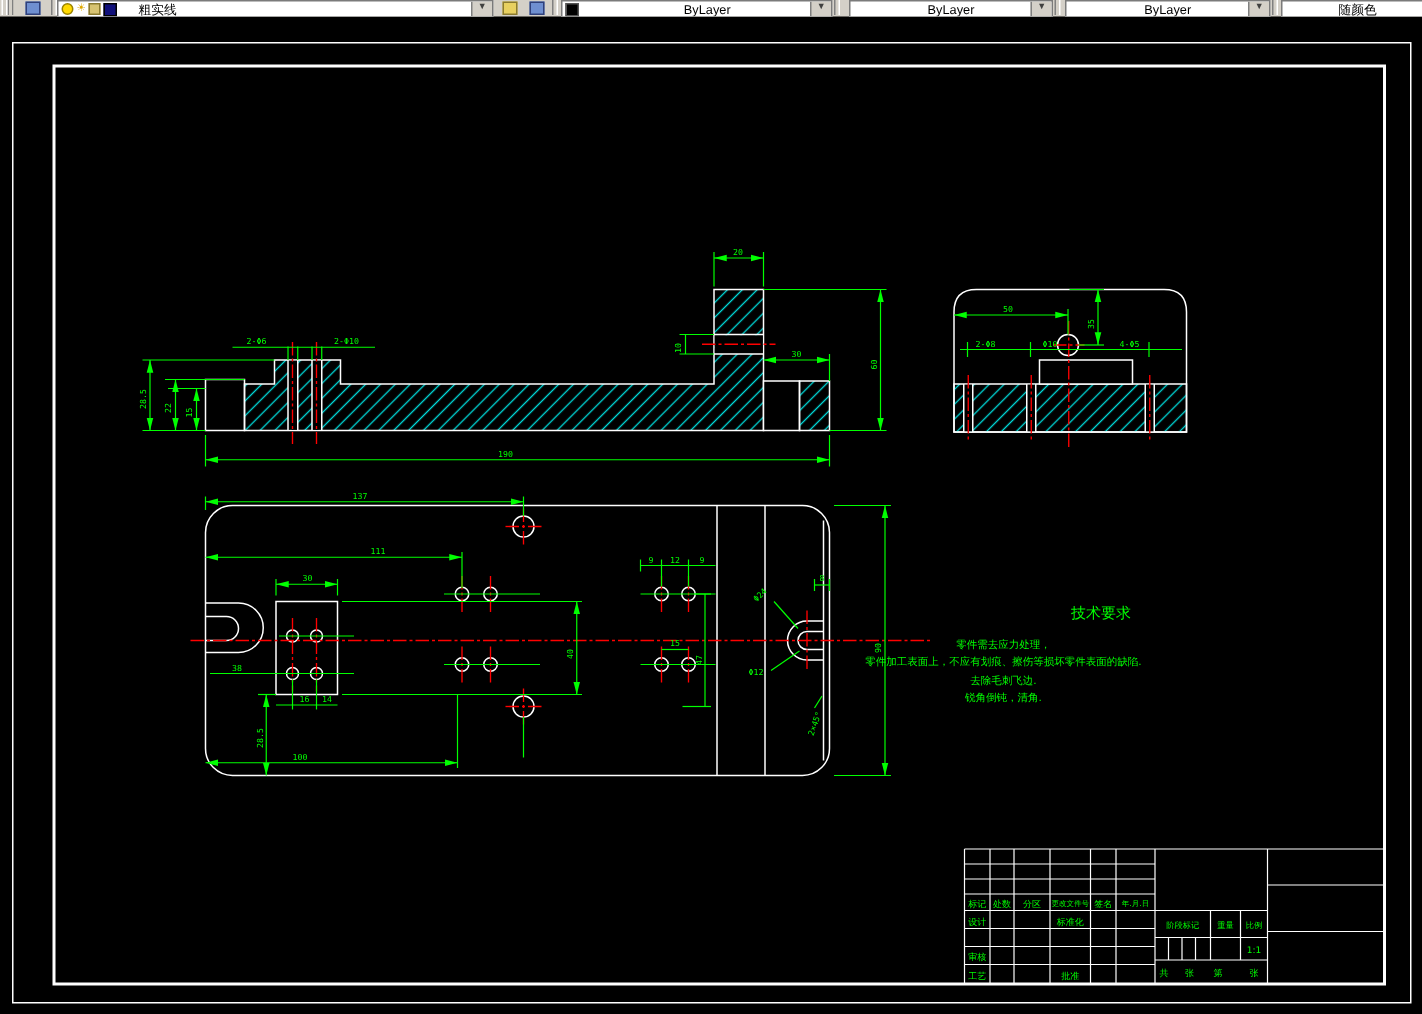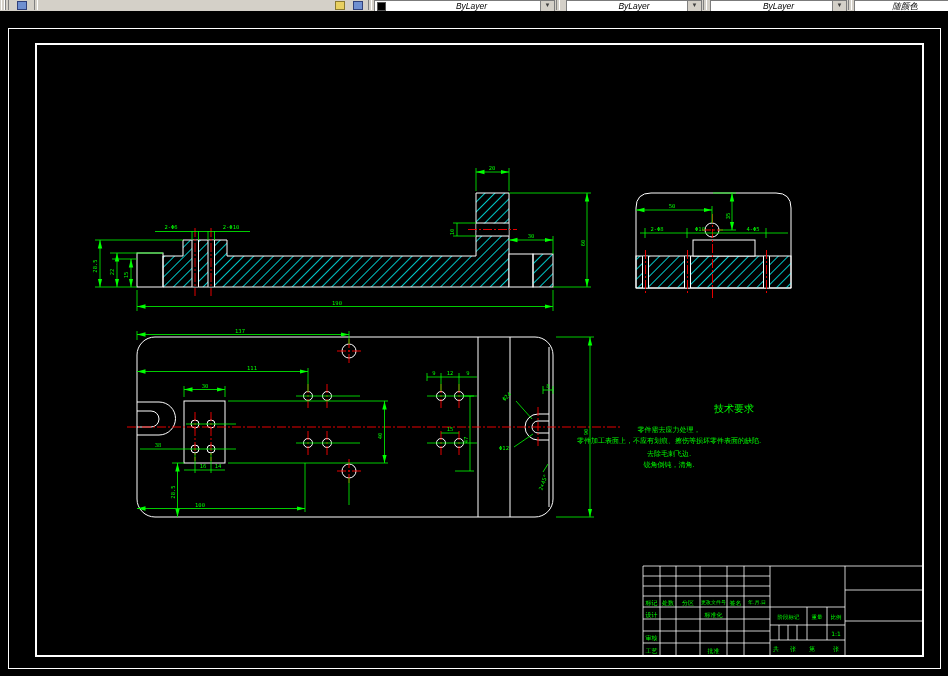--- a/index.html
+++ b/index.html
@@ -5,21 +5,21 @@
   html,body{margin:0;padding:0;background:#000;}
   #app{position:relative;width:948px;height:676px;overflow:hidden;background:#000;
        font-family:"Liberation Sans",sans-serif;}
   
   .toolbar{position:absolute;top:0;left:0;width:948px;height:11px;background:#d4d0c8;overflow:hidden;}
   .grip{position:absolute;top:0;width:3px;height:10px;border-left:1px solid #fff;border-right:1px solid #808080;}
   .sep{position:absolute;top:0;width:2px;height:10px;border-left:1px solid #808080;border-right:1px solid #fff;}
   .tbtn{position:absolute;top:0;height:10px;background:#d4d0c8;display:flex;align-items:center;justify-content:center;}
   .combo{position:absolute;top:0;height:10px;background:#fff;border:1px solid #7b7b7b;display:flex;align-items:center;overflow:hidden;}
   .cbtext{font-size:8.5px;color:#000;white-space:nowrap;line-height:10px;}
-  .cbtext.center{flex:1;text-align:center;font-style:italic;}
+  .cbtext.center{flex:1;text-align:center;}
   .cbarrow{position:absolute;right:0;top:0;width:13px;height:10px;background:#d4d0c8;
            border-left:1px solid #808080;font-size:6px;color:#404040;text-align:center;line-height:9px;}
   .ic{display:inline-block;margin-left:2px;}
   .ic-layers{width:8px;height:7px;background:#6f8fd0;border:1px solid #30407a;}
   .ic-bulb{width:6px;height:6px;background:#ffd900;border-radius:50%;border:1px solid #9a8200;}
   .ic-sun{font-size:7px;color:#e0a800;line-height:8px;}
   .ic-lock{width:6px;height:6px;background:#d7c372;border:1px solid #8a7a30;}
   .ic-chip{width:7px;height:7px;background:#10107a;border:1px solid #000;}
   .ic-black{width:7px;height:7px;background:#000;border:1px solid #555;margin:0 3px 0 2px;}
   .ic-mk{width:8px;height:7px;background:#e8d060;border:1px solid #8a7a30;}
@@ -343,20 +343,28 @@
     </g>
   </svg>
 
   <div class="toolbar">
     <div class="grip" style="left:1px"></div>
     <div class="grip" style="left:4px"></div>
     <div class="tbtn" style="left:9px;width:24px">
       <span class="ic ic-layers"></span>
     </div>
     <div class="sep" style="left:34px"></div>
+    <div class="combo" style="left:38px;width:289px">
+      <span class="ic ic-bulb"></span>
+      <span class="ic ic-sun">☀</span>
+      <span class="ic ic-lock"></span>
+      <span class="ic ic-chip"></span>
+      <span class="cbtext" style="margin-left:14px">粗实线</span>
+      <span class="cbarrow">▼</span>
+    </div>
     <div class="tbtn" style="left:330px;width:17px">
       <span class="ic ic-mk"></span>
     </div>
     <div class="tbtn" style="left:348px;width:18px">
       <span class="ic ic-layers"></span>
     </div>
     <div class="sep" style="left:368px"></div>
     <div class="combo" style="left:374px;width:179px">
       <span class="ic ic-black"></span>
       <span class="cbtext center">ByLayer</span>

